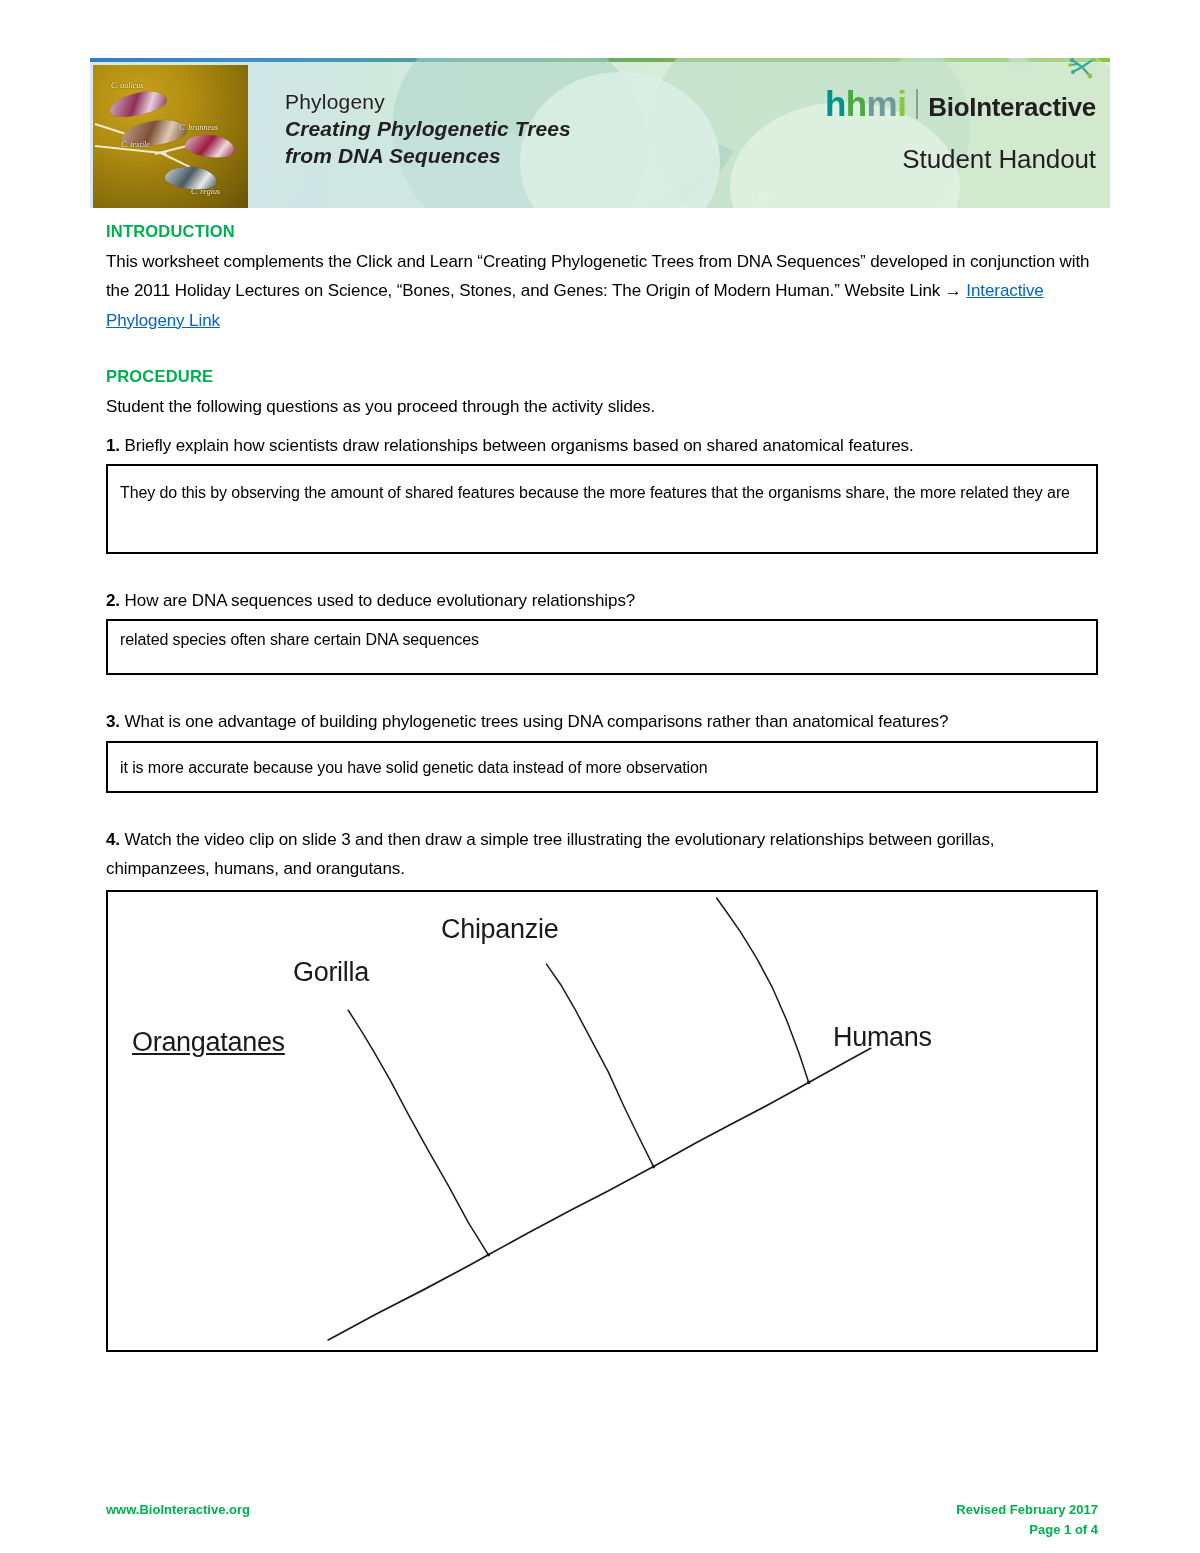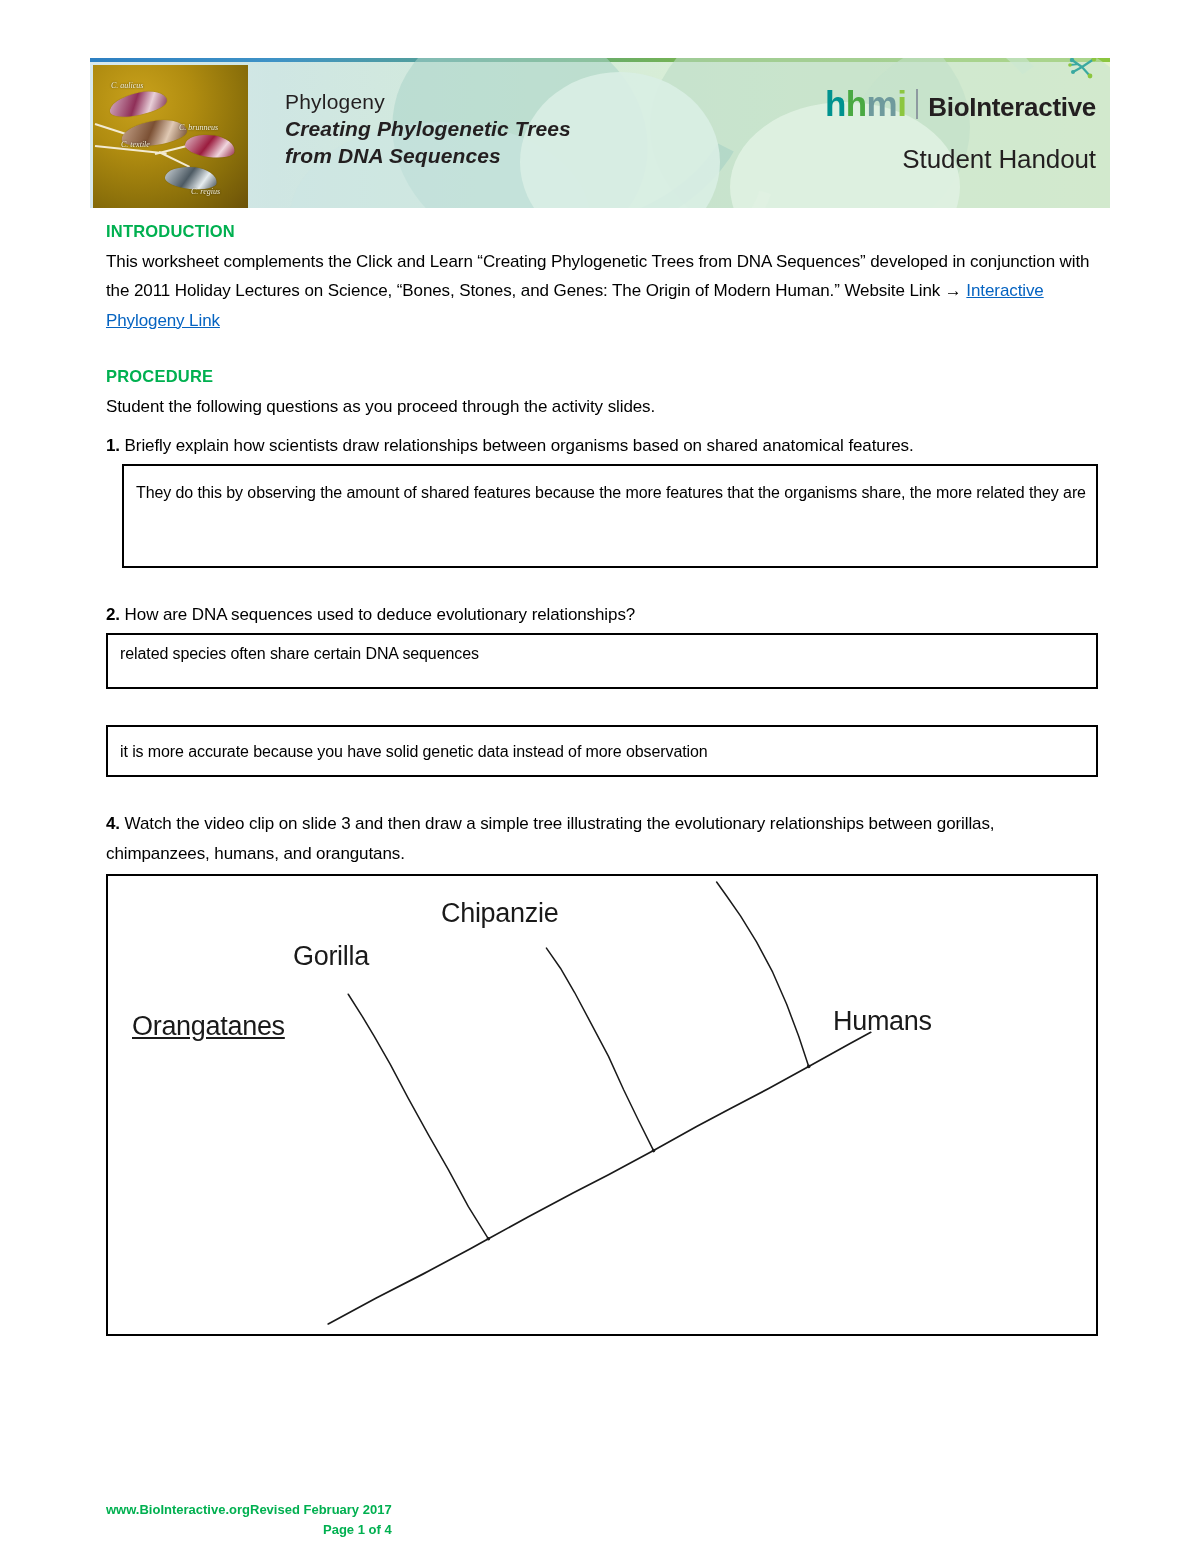--- a/index.html
+++ b/index.html
@@ -207,21 +207,21 @@
     border: 2.5px solid #000000;
     margin-top: 4px;
     padding: 12px 10px 12px 12px;
     box-sizing: border-box;
   }
   .answer-box .ans {
     font-size: 16px;
     line-height: 1.85;
     letter-spacing: -.1px;
   }
-  .answer-box.b1 { height: 104px; margin-left: 16px; }
+  .answer-box.b1 { height: 90px; }
   .answer-box.b2 { height: 56px; padding-top: 4px; }
   .answer-box.b3 { height: 52px; padding-top: 10px; }
 
   
   .draw-box {
     border: 2.5px solid #000000;
     height: 462px;
     margin-top: 6px;
     position: relative;
     box-sizing: border-box;
@@ -243,20 +243,21 @@
   
   .footer {
     position: absolute;
     left: 106px;
     top: 1500px;
     width: 992px;
     font-size: 13px;
     font-weight: bold;
     color: #00b050;
     display: flex;
+    justify-content: space-between;
     align-items: flex-start;
   }
   .footer-right { text-align: right; line-height: 1.5; }
   .footer-left { line-height: 1.5; }
 </style>
 </head>
 <body>
 
 <div class="header">
   <div class="header-topstrip"></div>
@@ -330,20 +331,21 @@
 
   <div class="spacer-lg"></div>
 
   <p class="q-text"><b>2.</b><span> How are DNA sequences used to deduce evolutionary relationships?</span></p>
   <div class="answer-box b2">
     <div class="ans">related species often share certain DNA sequences</div>
   </div>
 
   <div class="spacer-lg"></div>
 
+  <p class="q-text"><b>3.</b><span> What is one advantage of building phylogenetic trees using DNA comparisons rather than anatomical features?</span></p>
   <div class="answer-box b3">
     <div class="ans">it is more accurate because you have solid genetic data instead of more observation</div>
   </div>
 
   <div class="spacer-lg"></div>
 
   <p class="q-text"><b>4.</b><span> Watch the video clip on slide 3 and then draw a simple tree illustrating the evolutionary relationships between gorillas, chimpanzees, humans, and orangutans.</span></p>
 
   <div class="draw-box">
     <svg viewBox="0 0 987 457" preserveAspectRatio="none">

